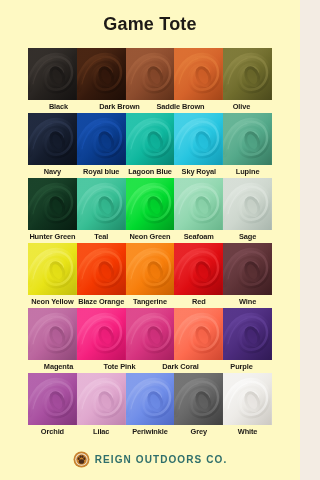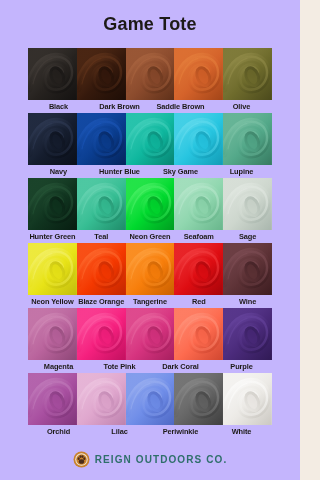--- a/index.html
+++ b/index.html
@@ -16,21 +16,21 @@
     font-family: "Liberation Sans", sans-serif;
     color: #231f1c;
     position: relative;
   }
 
   .page {
     width: 300px;
     height: 480px;
     display: flex;
     flex-direction: column;
-    background: #c4b5fd;
+    background: #fef9c3;
   }
 
   
   .header {
     height: 48px;
     display: flex;
     align-items: center;
     justify-content: center;
     flex: 0 0 auto;
   }
@@ -456,22 +456,23 @@
                 <path d="M2,78 C6,50 22,24 48,18 C70,13 88,24 90,44 C92,64 76,80 58,80 C42,80 34,70 36,56 C38,42 50,34 62,37 C72,40 74,50 68,57 C63,63 54,62 52,55" fill="none" stroke="url(#tlg1_4)" stroke-width="5" stroke-linecap="round" opacity="0.55"></path>
                 <ellipse cx="60" cy="55" rx="15" ry="21" transform="rotate(-26 60 55)" fill="url(#ing1_4)" opacity="0.85"></ellipse>
                 <ellipse cx="60" cy="55" rx="9" ry="15" transform="rotate(-26 60 55)" fill="#53a889" opacity="0.65"></ellipse>
                 <path d="M10,70 C16,44 30,24 50,20" fill="none" stroke="#85c8ac" stroke-width="2.4" opacity="0.4"></path>
               </svg>
             </div>
           </div>
         </div>
         <div class="row-labels">
           <div class="swatch-label">Navy</div>
-          <div class="swatch-label">Hunter Blue</div>
-          <div class="swatch-label">Sky Game</div>
+          <div class="swatch-label">Royal blue</div>
+          <div class="swatch-label">Lagoon Blue</div>
+          <div class="swatch-label">Sky Royal</div>
           <div class="swatch-label">Lupine</div>
         </div>
       </div>
       <div class="swatch-row">
         <div class="row-swatches">
           <div class="swatch" style="background: rgb(16, 52, 31);">
             <div class="strap">
               <svg viewBox="0 0 100 100" preserveAspectRatio="none">
                 <defs>
                   <linearGradient id="bgg2_0" x1="0" y1="0" x2="1" y2="1">
@@ -1140,20 +1141,21 @@
                 <ellipse cx="60" cy="55" rx="9" ry="15" transform="rotate(-26 60 55)" fill="#eceae6" opacity="0.65"></ellipse>
                 <path d="M10,70 C16,44 30,24 50,20" fill="none" stroke="#ffffff" stroke-width="2.4" opacity="0.4"></path>
               </svg>
             </div>
           </div>
         </div>
         <div class="row-labels">
           <div class="swatch-label">Orchid</div>
           <div class="swatch-label">Lilac</div>
           <div class="swatch-label">Periwinkle</div>
+          <div class="swatch-label">Grey</div>
           <div class="swatch-label">White</div>
         </div>
       </div>
     </div>
 
   <div class="footer">
     <span class="brand-logo">
       <svg viewBox="0 0 34 34" aria-hidden="true">
         <circle cx="17" cy="17" r="16" fill="#c8822e"></circle>
         <circle cx="17" cy="17" r="12.5" fill="#f0e6d8"></circle>

